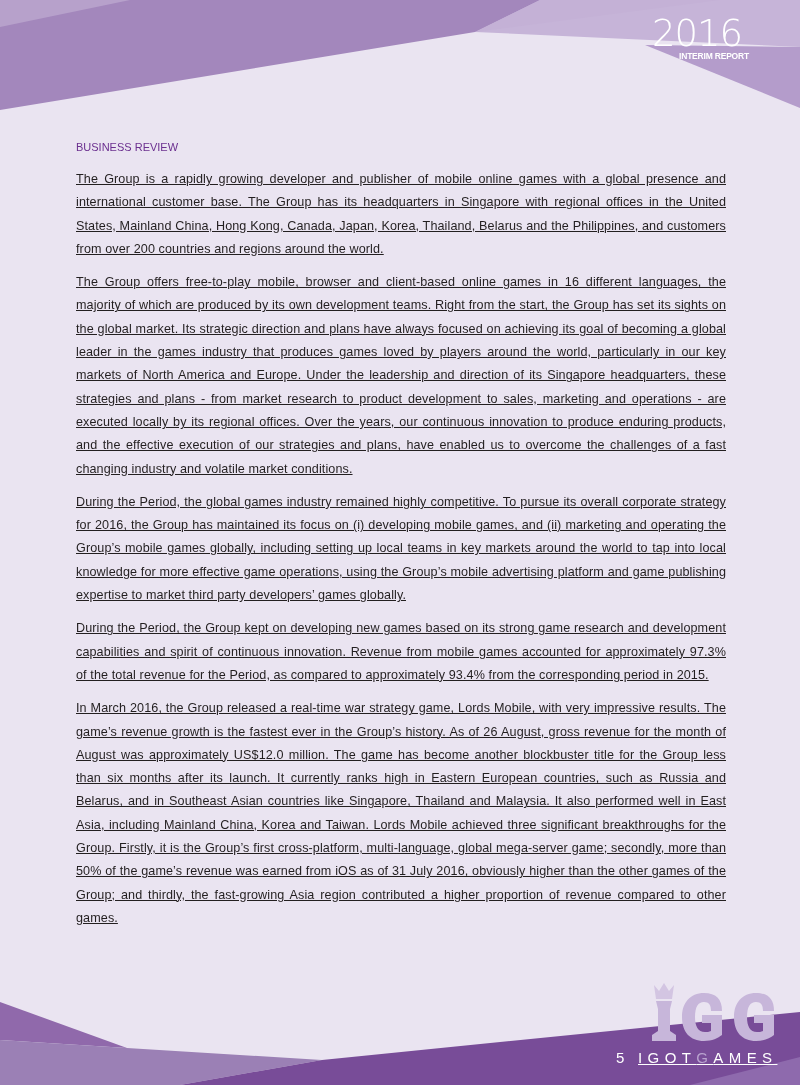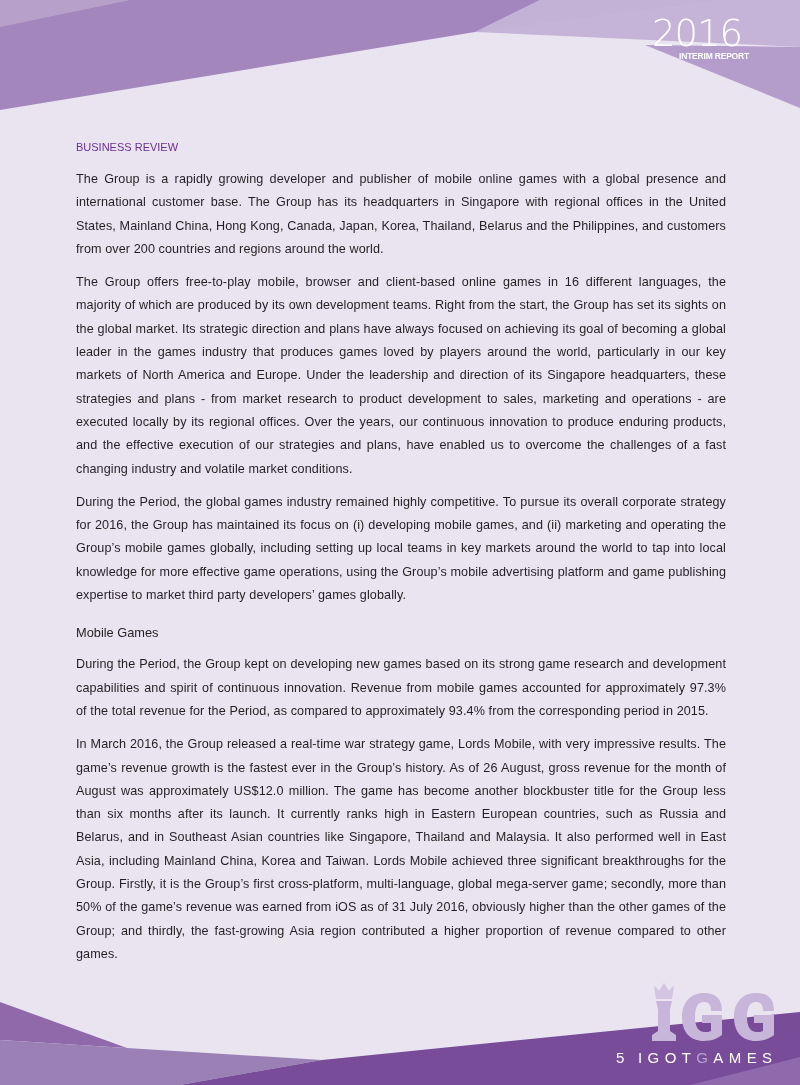--- a/index.html
+++ b/index.html
@@ -30,31 +30,32 @@
   }
   .h2 {
     color: #6b2f8f; font-size: 11px; font-weight: normal;
     margin: 0 0 11px 0; line-height: 20px;
   }
   .h3 {
     color: #231f20; font-size: 12.8px; font-weight: normal;
     margin: 0 0 9px 0; line-height: 20px;
   }
   .para {
-    text-align: justify; margin: 10px 0 10px 0; letter-spacing: 0.1px;
+    text-align: justify; margin: 10px 0 10px 0; letter-spacing: 0.1px; text-decoration: underline;
   }
   .h3-wrap { margin-top: 16px; }
   .footer-page {
     position: absolute; left: 616px; top: 1049px; color: #ffffff;
     font-size: 15px; letter-spacing: 1px;
   }
   .footer-brand {
     position: absolute; left: 638px; top: 1049px; width: 135px;
     color: #ffffff; font-size: 15px; letter-spacing: 5.4px; text-align: left;
     white-space: nowrap;
+    text-decoration: underline;
   }
   .footer-brand .accent { color: #b9a3cf; }
   .igg-logo { position: absolute; left: 650px; top: 983px; }
 </style>
 </head>
 <body>
 
 <svg class="deco" width="800" height="130" viewBox="0 0 800 130">
   <polygon points="0,0 800,0 800,8 475,32 0,110" fill="#a387bc"></polygon>
   <polygon points="0,0 130,0 0,27" fill="#b7a1cb"></polygon>
@@ -64,23 +65,20 @@
 </svg>
 
 <div class="brand-year">2016</div>
 <div class="brand-sub">INTERIM REPORT</div>
 
 <div class="content">
   <h2 class="h2">BUSINESS REVIEW</h2>
   <p class="para">The Group is a rapidly growing developer and publisher of mobile online games with a global presence and international customer base. The Group has its headquarters in Singapore with regional offices in the United States, Mainland China, Hong Kong, Canada, Japan, Korea, Thailand, Belarus and the Philippines, and customers from over 200 countries and regions around the world.</p>
   <p class="para">The Group offers free-to-play mobile, browser and client-based online games in 16 different languages, the majority of which are produced by its own development teams. Right from the start, the Group has set its sights on the global market. Its strategic direction and plans have always focused on achieving its goal of becoming a global leader in the games industry that produces games loved by players around the world, particularly in our key markets of North America and Europe. Under the leadership and direction of its Singapore headquarters, these strategies and plans - from market research to product development to sales, marketing and operations - are executed locally by its regional offices. Over the years, our continuous innovation to produce enduring products, and the effective execution of our strategies and plans, have enabled us to overcome the challenges of a fast changing industry and volatile market conditions.</p>
   <p class="para">During the Period, the global games industry remained highly competitive. To pursue its overall corporate strategy for 2016, the Group has maintained its focus on (i) developing mobile games, and (ii) marketing and operating the Group’s mobile games globally, including setting up local teams in key markets around the world to tap into local knowledge for more effective game operations, using the Group’s mobile advertising platform and game publishing expertise to market third party developers’ games globally.</p>
-  <div class="h3-wrap">
-    <h3 class="h3">Mobile Games</h3>
-  </div>
   <p class="para">During the Period, the Group kept on developing new games based on its strong game research and development capabilities and spirit of continuous innovation. Revenue from mobile games accounted for approximately 97.3% of the total revenue for the Period, as compared to approximately 93.4% from the corresponding period in 2015.</p>
   <p class="para">In March 2016, the Group released a real-time war strategy game, Lords Mobile, with very impressive results. The game’s revenue growth is the fastest ever in the Group’s history. As of 26 August, gross revenue for the month of August was approximately US$12.0 million. The game has become another blockbuster title for the Group less than six months after its launch. It currently ranks high in Eastern European countries, such as Russia and Belarus, and in Southeast Asian countries like Singapore, Thailand and Malaysia. It also performed well in East Asia, including Mainland China, Korea and Taiwan. Lords Mobile achieved three significant breakthroughs for the Group. Firstly, it is the Group’s first cross-platform, multi-language, global mega-server game; secondly, more than 50% of the game’s revenue was earned from iOS as of 31 July 2016, obviously higher than the other games of the Group; and thirdly, the fast-growing Asia region contributed a higher proportion of revenue compared to other games.</p>
 </div>
 
 <svg class="deco" width="800" height="1085" viewBox="0 0 800 1085" style="pointer-events:none">
   <polygon points="0,1002 127,1048 0,1040" fill="#9069ab"></polygon>
   <polygon points="0,1040 127,1048 322,1060 180,1085 0,1085" fill="#9b80b5"></polygon>
   <polygon points="180,1085 322,1060 800,1012 800,1085" fill="#784c98"></polygon>
   <polygon points="690,1085 800,1057 800,1085" fill="#8e6aad"></polygon>
 </svg>

